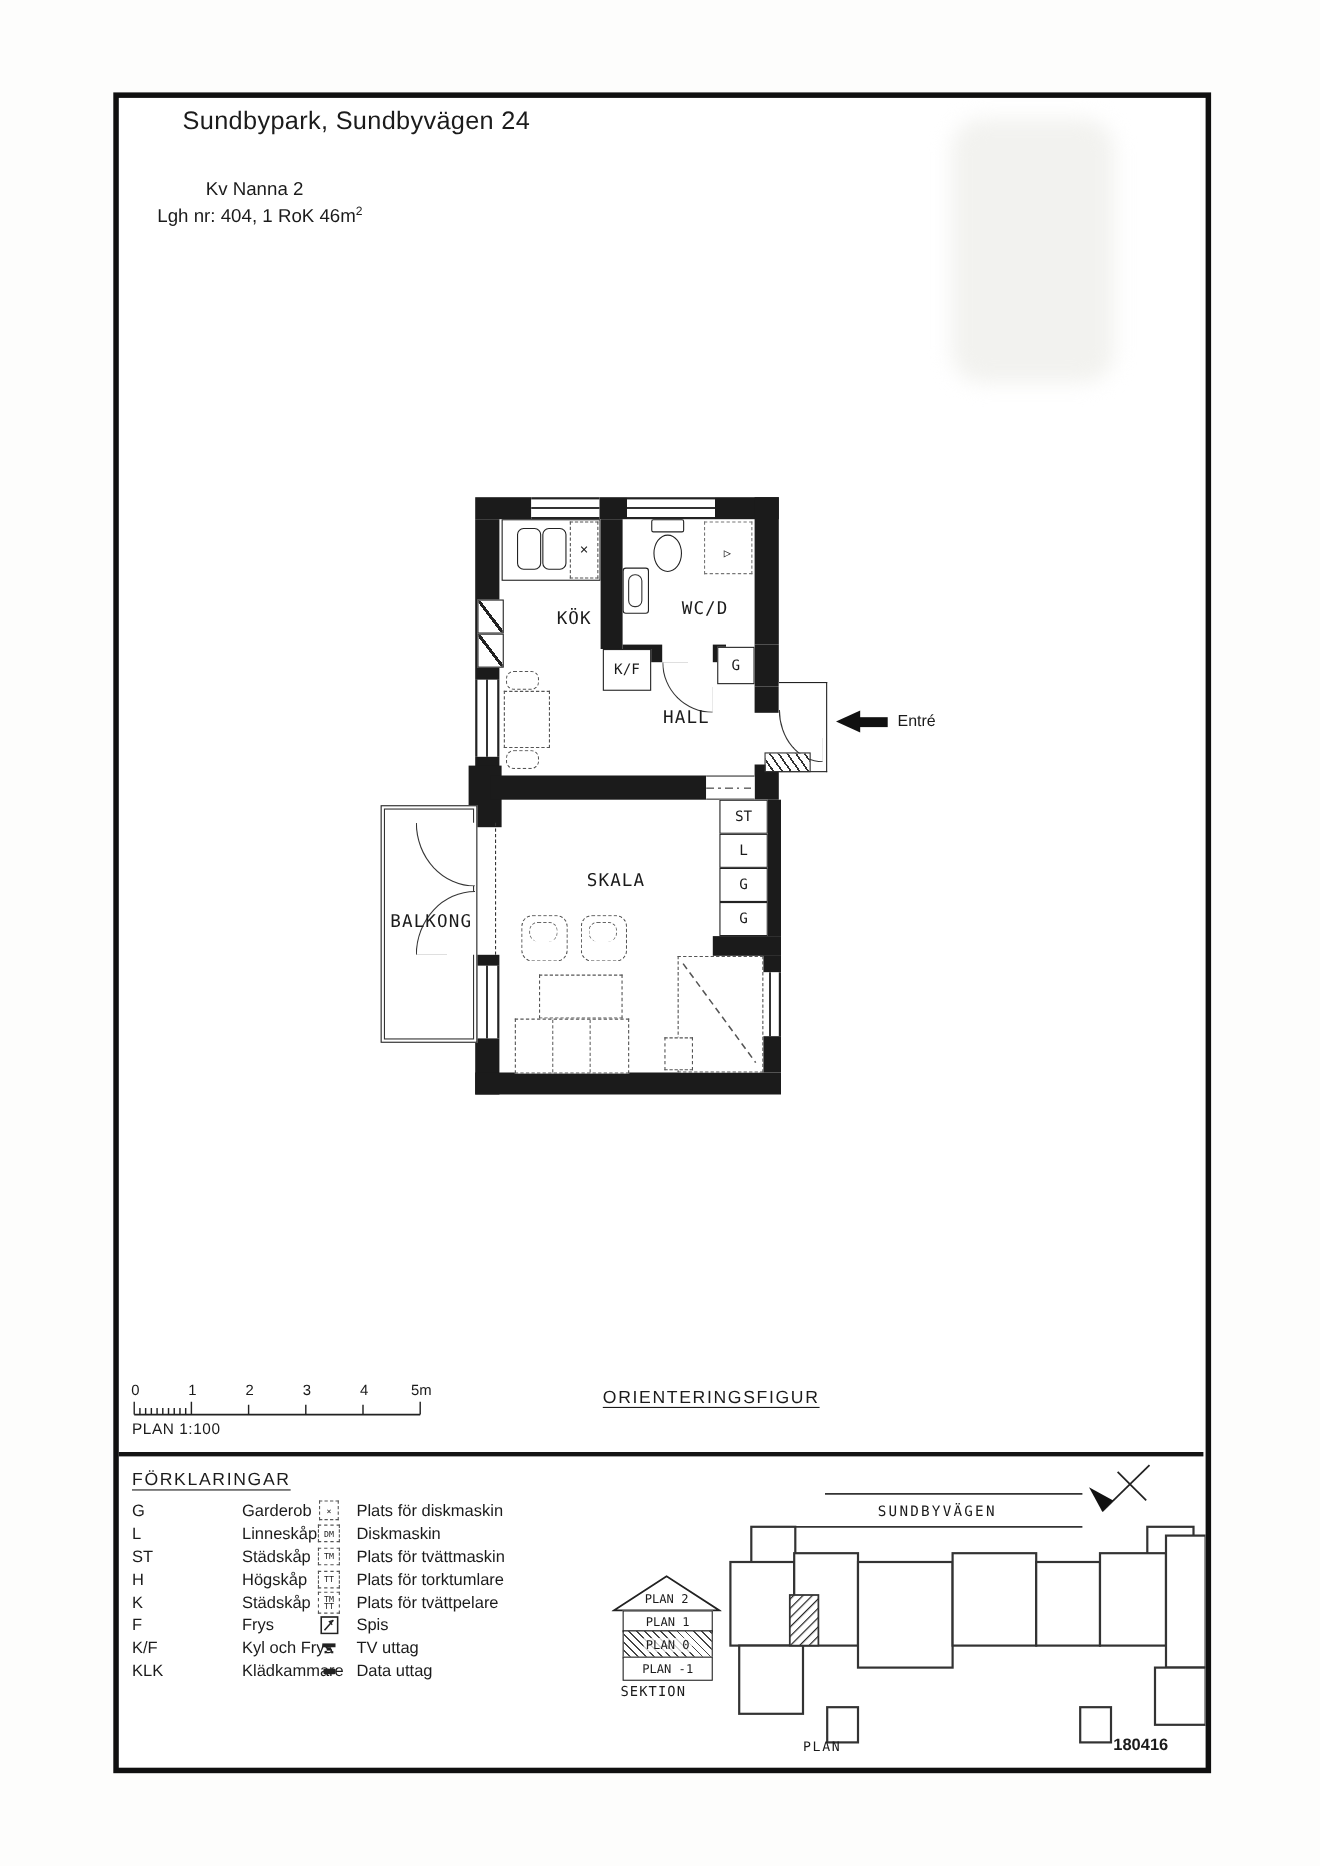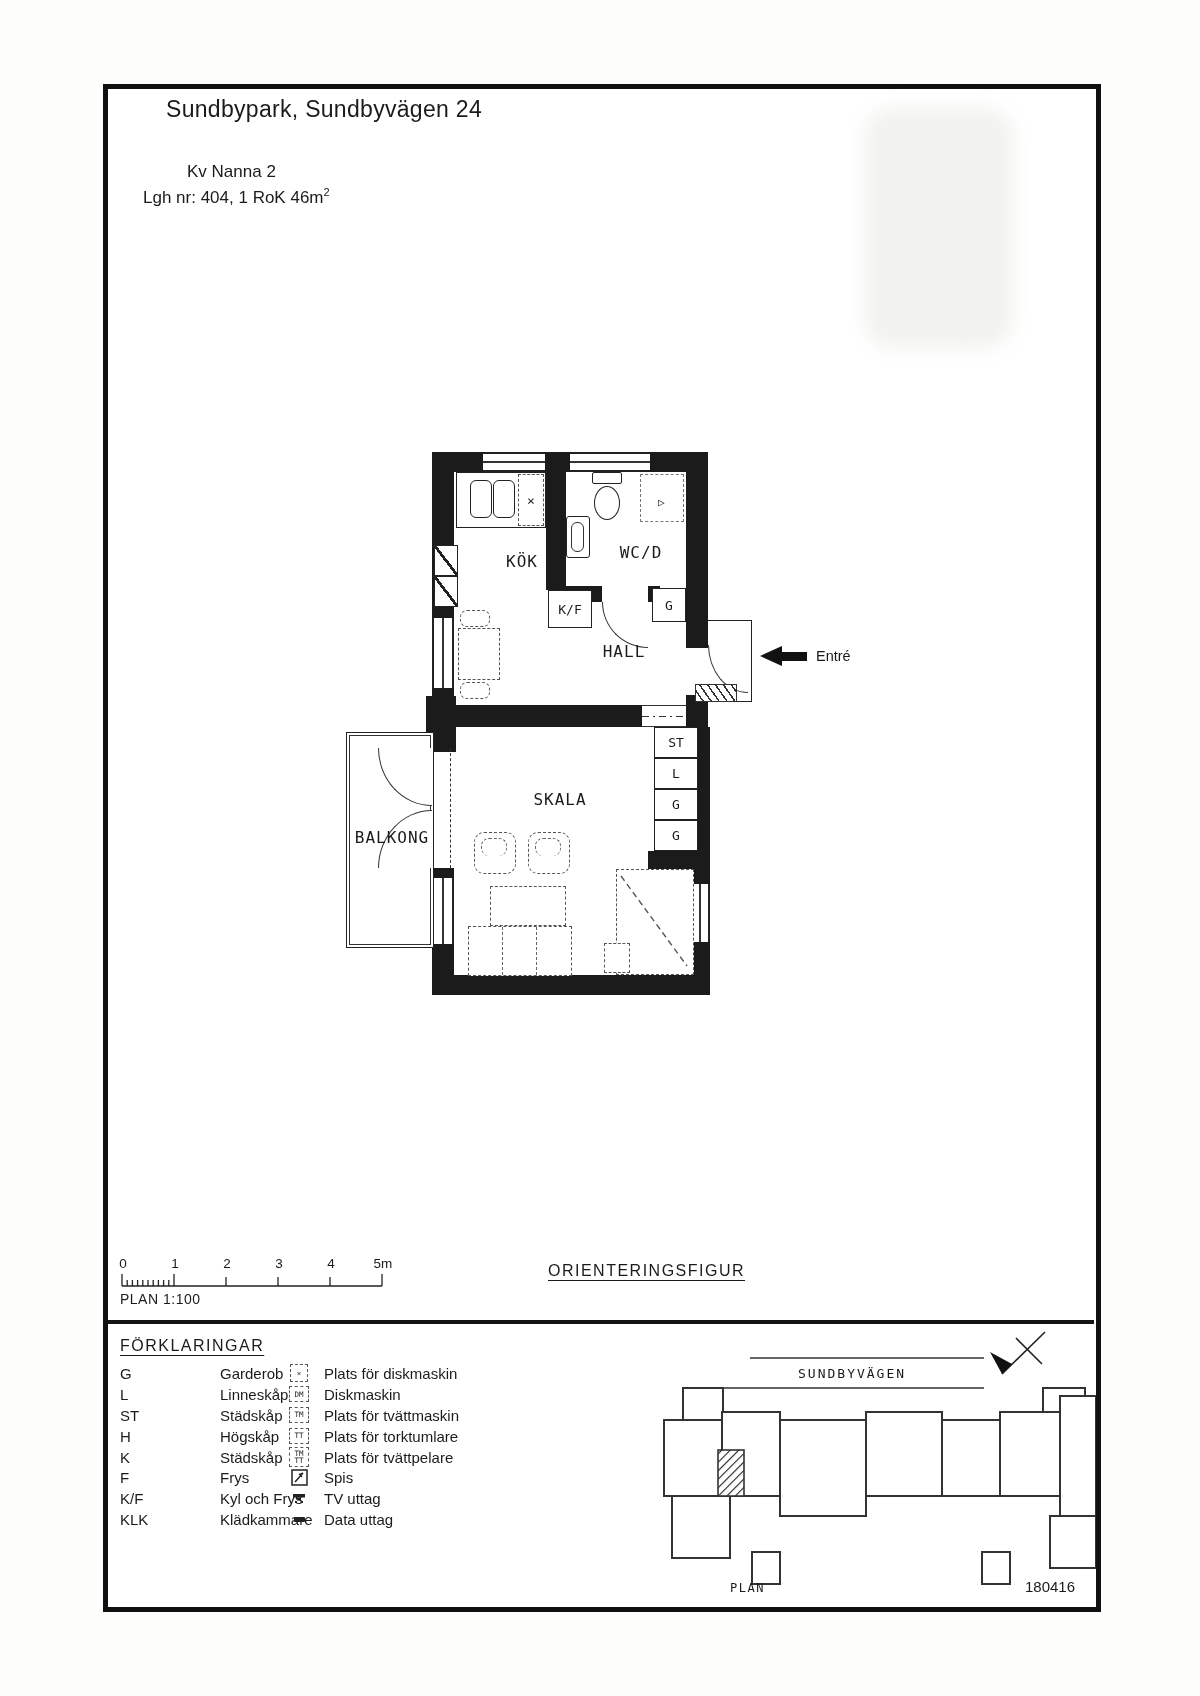--- a/index.html
+++ b/index.html
@@ -50,21 +50,21 @@
   .sym-lab{margin-left:10px;}
   .dbox{border:1.4px dashed #555;background:#fff;display:flex;align-items:center;justify-content:center;
         font-family:"DejaVu Sans Mono",monospace;font-size:7.5px;line-height:7.5px;color:#222;}
   
   .sfig{position:absolute;left:556px;top:1430px;width:100px;height:126px;}
   .sband{position:absolute;left:10px;width:80px;border:1.5px solid #222;background:#fff;
          display:flex;align-items:center;justify-content:center;
          font-family:"DejaVu Sans Mono",monospace;font-size:11px;}
   .sband.hatch{background:repeating-linear-gradient(45deg,#fff 0 4px,#444 4px 5.2px);}
   .sband.hatch span{background:rgba(255,255,255,.75);padding:0 2px;}
-  .footer-date{position:absolute;left:1012px;top:1578px;width:76px;text-align:center;font-size:15px;}
+  .footer-date{position:absolute;left:1012px;top:1578px;width:76px;text-align:left;font-size:15px;font-weight:bold;}
 </style>
 </head>
 <body>
 
 <div class="page">
   <div class="frame"></div>
   <div class="smudge"></div>
 
   <div class="title-main">Sundbypark, Sundbyvägen 24</div>
   <div class="title-sub" style="top:162px;margin-left:44px;">Kv Nanna 2</div>
@@ -312,20 +312,36 @@
     <div class="leg-row">
       <span class="sym-cell">
           <span style="display:inline-block;width:11px;height:5px;background:#222;border-radius:1px;"></span>
         </span>
       <span class="sym-lab">Data uttag</span>
       </div>
   </div>
 
   <div class="sec-title" style="left:548px;top:1262px;">ORIENTERINGSFIGUR</div>
 
+  <div class="sfig">
+    <svg width="100" height="36" style="position:absolute;left:0;top:0;">
+      <polygon points="50,3 2,34 98,34" fill="#fff" stroke="#222" stroke-width="1.6"></polygon>
+    </svg>
+    <div style="position:absolute;left:18px;top:17px;width:64px;text-align:center;font-family:'DejaVu Sans Mono',monospace;font-size:11px;">PLAN 2</div>
+    <div class="sband" style="top:34px;height:18px;">
+        <span>PLAN 1</span>
+      </div>
+    <div class="sband hatch" style="top:52px;height:24px;">
+        <span>PLAN 0</span>
+      </div>
+    <div class="sband" style="top:76px;height:20px;">
+        <span>PLAN -1</span>
+      </div>
+    <div style="position:absolute;left:8px;top:100px;font-family:'DejaVu Sans Mono',monospace;font-size:12.5px;letter-spacing:1px;">SEKTION</div>
+  </div>
 
   <svg style="position:absolute;left:650px;top:1326px;" width="446" height="276" viewBox="0 0 446 276">
 
     <line x1="100" y1="32" x2="334" y2="32" stroke="#333" stroke-width="1.6"></line>
     <line x1="45" y1="62" x2="334" y2="62" stroke="#333" stroke-width="1.6"></line>
     <text x="148" y="52" font-family="DejaVu Sans Mono,monospace" font-size="13" letter-spacing="2" fill="#1b1b1b">SUNDBYVÄGEN</text>
 
     <g stroke="#222" stroke-width="1.6" fill="none">
       <path d="M395,6 L352,48"></path>
       <path d="M366,12 L392,38"></path>

